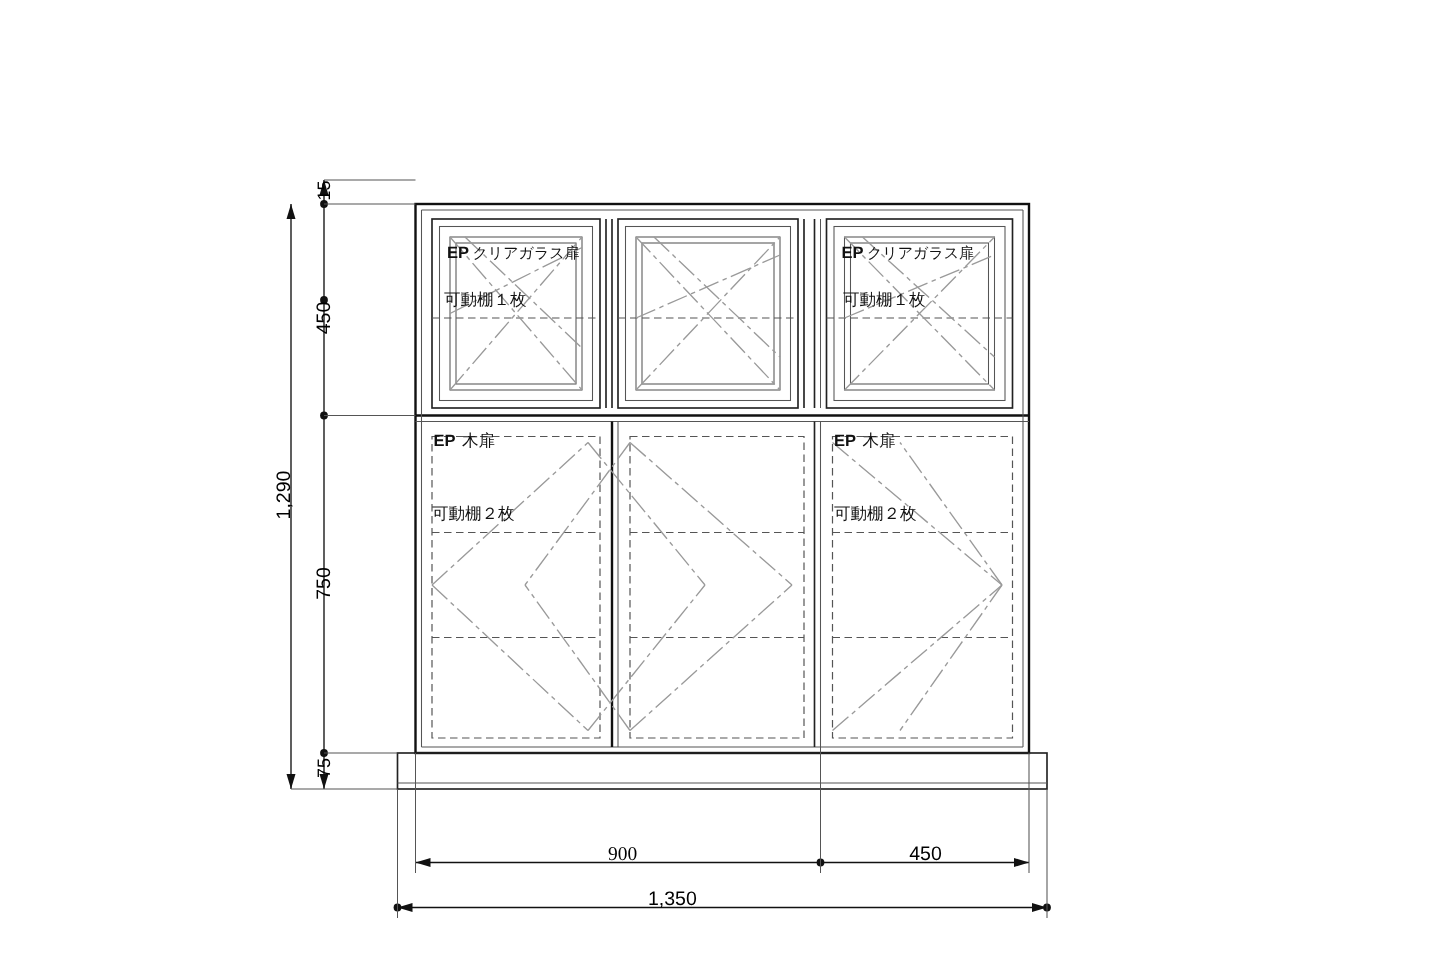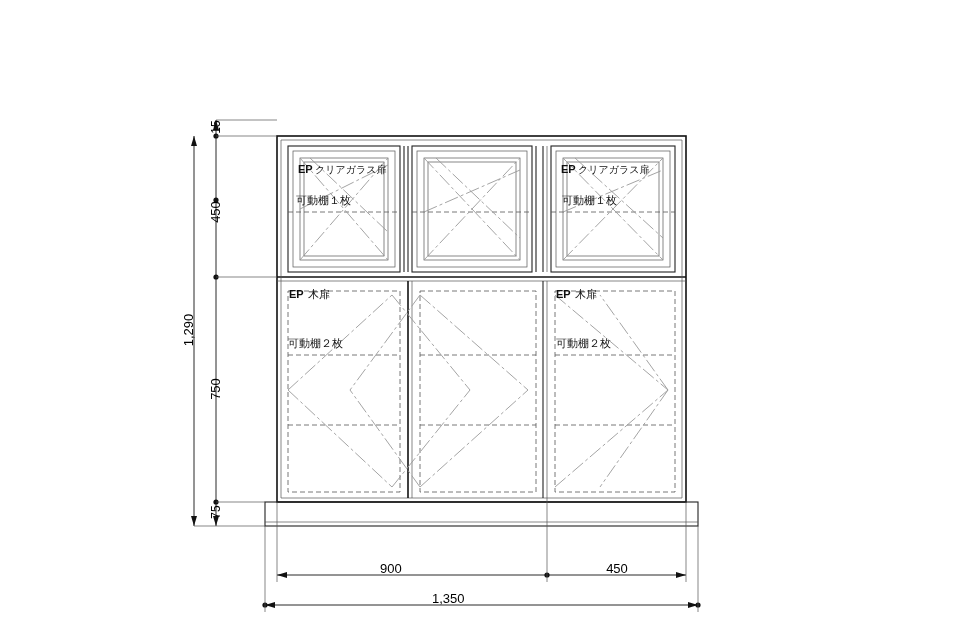--- a/index.html
+++ b/index.html
@@ -211,17 +211,17 @@
   <div class="lbl bold" style="left:556px; top:288px;">EP</div>
   <div class="lbl" style="left:575px; top:288px;">木扉</div>
   <div class="lbl" style="left:556px; top:337px;">可動棚２枚</div>
 
   <div class="dim vert vert-small" style="left:196px; top:120px; width:40px; text-align:center;">15</div>
   <div class="dim vert" style="left:186px; top:205px; width:60px; text-align:center;">450</div>
   <div class="dim vert" style="left:186px; top:382px; width:60px; text-align:center;">750</div>
   <div class="dim vert vert-small" style="left:196px; top:505px; width:40px; text-align:center;">75</div>
   <div class="dim vert" style="left:139px; top:323px; width:100px; text-align:center;">1,290</div>
 
-  <div class="dim" style="left:380px; top:562px; width:70px; ">900</div>
+  <div class="dim" style="left:380px; top:562px; width:70px; text-align:center;font-family:Liberation Serif, serif;">900</div>
   <div class="dim" style="left:582px; top:562px; width:70px; text-align:center;">450</div>
   <div class="dim" style="left:432px; top:592px; width:100px; text-align:left;">1,350</div>
 
 </div>
 
 </body></html>

